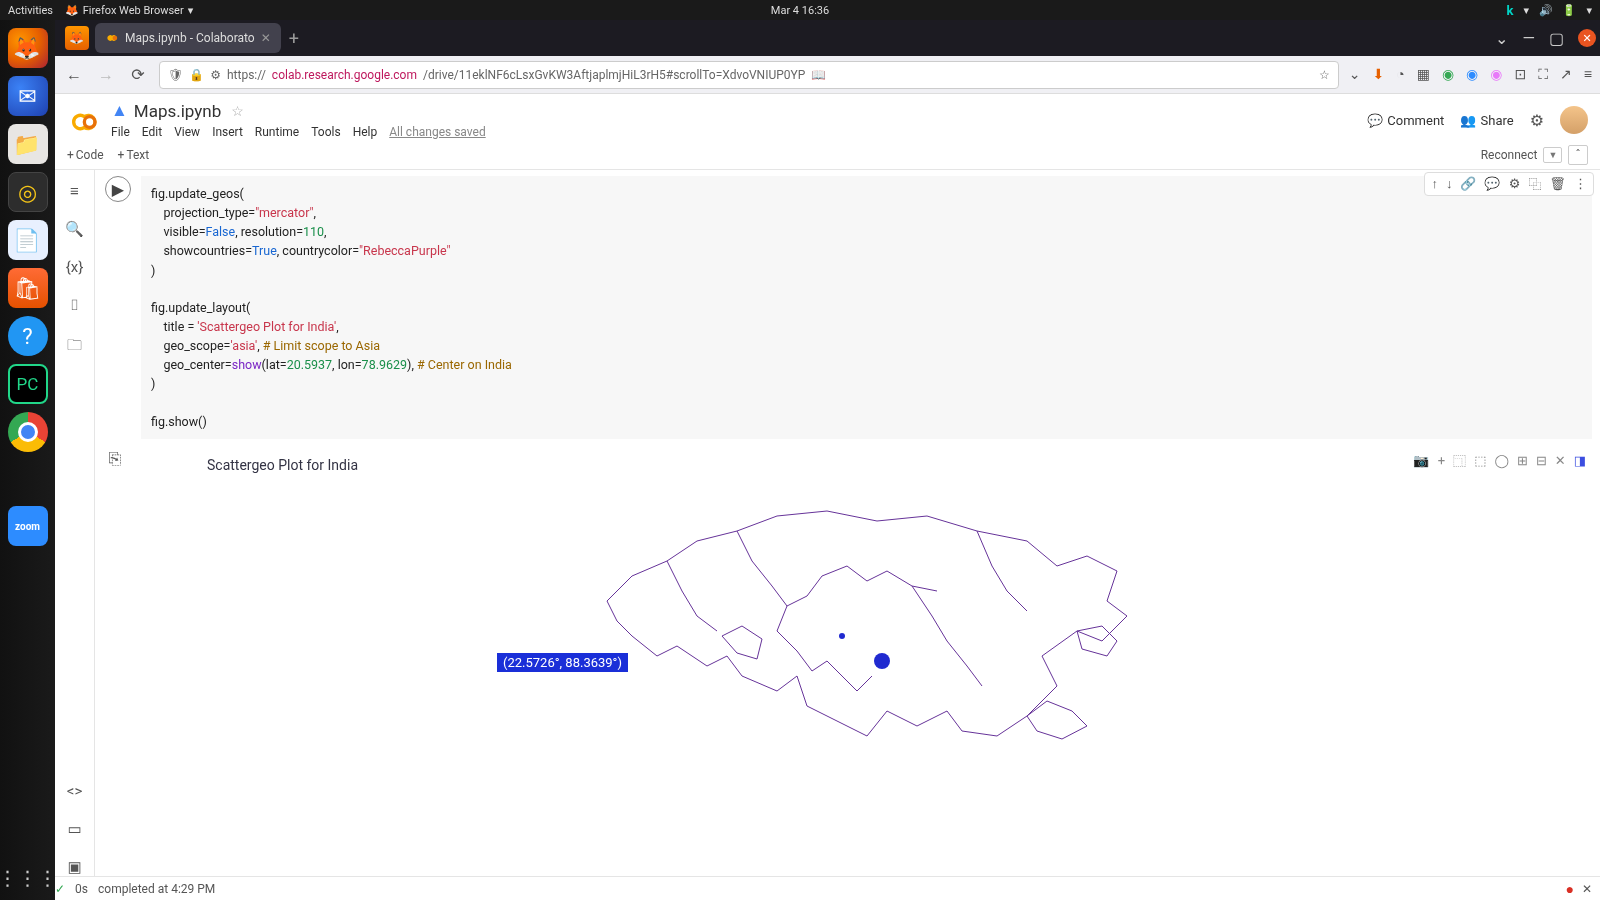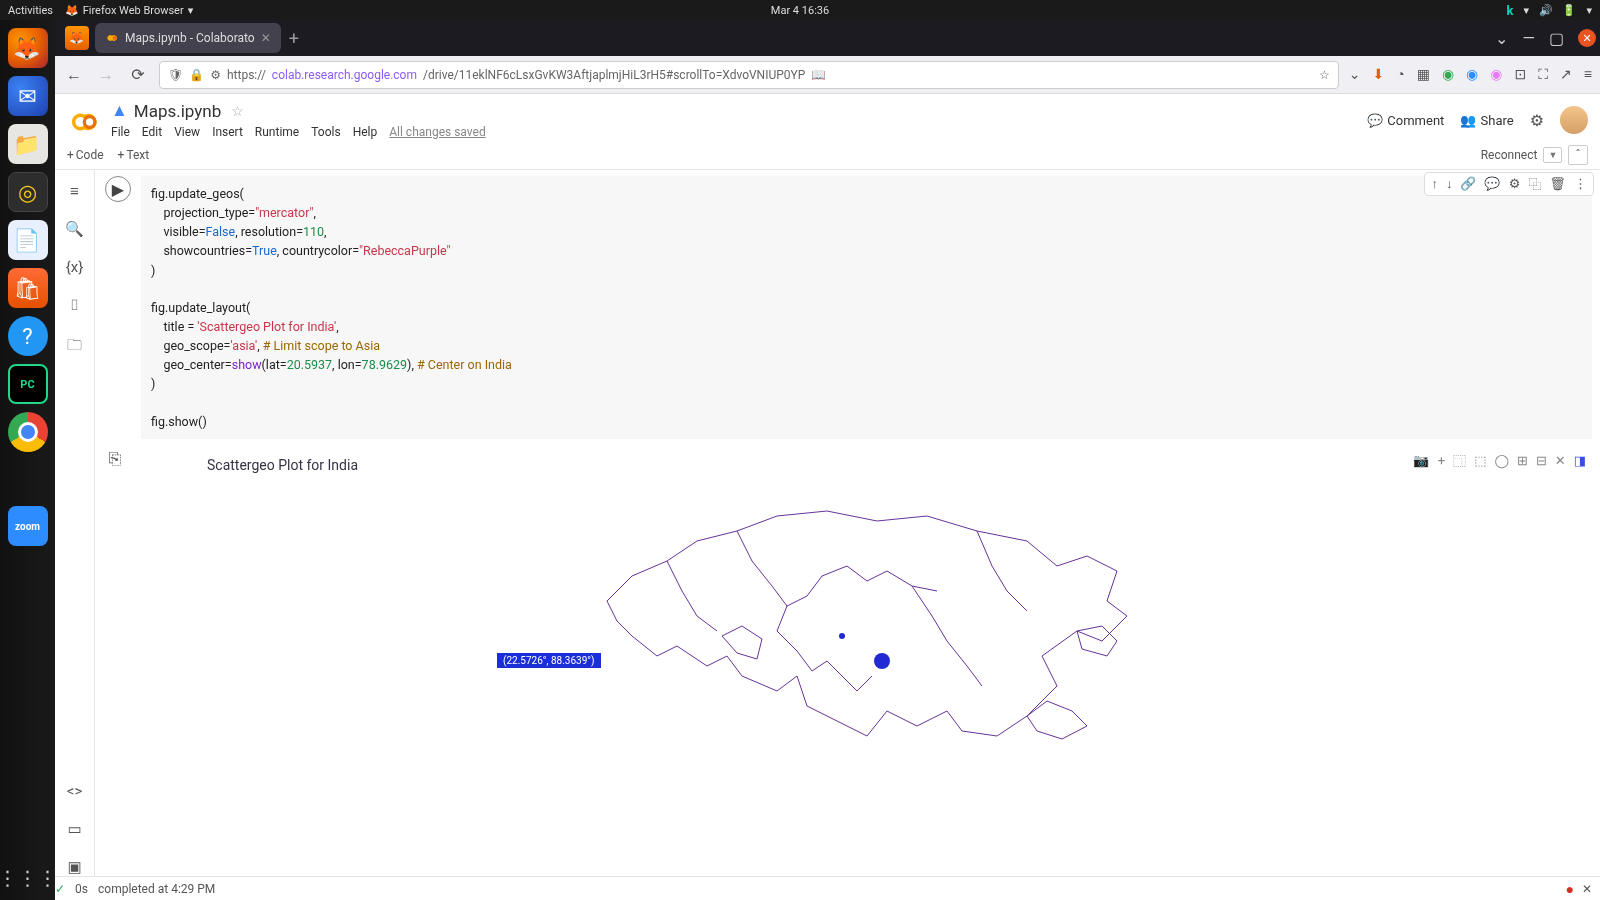--- a/index.html
+++ b/index.html
@@ -17,21 +17,21 @@
 .dock { position: absolute; top: 20px; left: 0; width: 55px; height: 880px; background: linear-gradient(to right, #111, #1a1a1a); display: flex; flex-direction: column; align-items: center; padding-top: 8px; gap: 8px; z-index: 50; }
 .dock-icon { width: 40px; height: 40px; border-radius: 8px; display: flex; align-items: center; justify-content: center; font-size: 22px; cursor: pointer; }
 .dock-apps { margin-top: auto; margin-bottom: 10px; color: #ccc; font-size: 20px; }
 .dock-icon.firefox { background: radial-gradient(circle at 30% 30%, #ff9500, #e66000, #a23); color: #fff; }
 .dock-icon.thunderbird { background: radial-gradient(circle at 30% 30%, #3b82f6, #1e40af); color: #fff; }
 .dock-icon.files { background: #e8e6e3; color: #444; }
 .dock-icon.rhythm { background: #2d2d2d; border: 1px solid #444; color: #f5c518; }
 .dock-icon.writer { background: #e8f0fe; color: #1a73e8; }
 .dock-icon.software { background: linear-gradient(#ff6b35, #e55100); color: #fff; }
 .dock-icon.help { background: #2196f3; color: #fff; border-radius: 50%; }
-.dock-icon.pycharm { background: #000; color: #21d789; font-size: 11px; font-weight: bold; border: 2px solid #21d789; }
+.dock-icon.pycharm { background: #000; color: #21d789; font-size: 17px; font-weight: normal; border: 2px solid #21d789; }
 .dock-icon.chrome { background: conic-gradient(#ea4335 0 120deg, #fbbc05 120deg 240deg, #34a853 240deg); border-radius: 50%; position: relative; }
 .dock-icon.chrome::after { content: ''; position: absolute; inset: 10px; background: #4285f4; border-radius: 50%; border: 3px solid #fff; }
 .dock-icon.zoom { background: #2d8cff; color: #fff; font-size: 10px; font-weight: bold; margin-top: 46px; }
 
 
 .firefox-window { position: absolute; top: 20px; left: 55px; right: 0; bottom: 0; background: #f7f7f7; display: flex; flex-direction: column; }
 .ff-tabbar { height: 36px; background: #1c1b22; display: flex; align-items: center; padding: 0 4px; }
 .ff-small-ff { width: 24px; height: 24px; margin: 0 6px; border-radius: 4px; display: flex; align-items: center; justify-content: center; background: linear-gradient(#ff9500, #e66000); font-size: 12px; color: #fff; }
 .ff-tab { height: 30px; background: #42414d; border-radius: 6px; display: flex; align-items: center; padding: 0 10px; color: #ddd; font-size: 12px; gap: 6px; min-width: 150px; }
 .ff-tab .co { width: 14px; height: 14px; }
@@ -39,21 +39,21 @@
 .ff-newtab { color: #999; margin-left: 8px; font-size: 18px; cursor: pointer; }
 .ff-win-controls { margin-left: auto; display: flex; gap: 14px; align-items: center; color: #ccc; }
 .ff-win-controls span { cursor: pointer; }
 .ff-win-controls .chev { font-size: 16px; }
 .ff-win-controls .close-btn { background: #e95420; color: #fff; width: 18px; height: 18px; border-radius: 50%; display: flex; align-items: center; justify-content: center; font-size: 11px; }
 
 .ff-toolbar { height: 38px; background: #f0f0f4; display: flex; align-items: center; padding: 0 8px; gap: 10px; border-bottom: 1px solid #ddd; }
 .ff-toolbar .nav-btn { color: #555; font-size: 16px; cursor: pointer; width: 22px; text-align: center; }
 .ff-toolbar .nav-btn.disabled { color: #bbb; cursor: default; }
 .ff-urlbar { flex: 1; height: 28px; background: #fff; border: 1px solid #ccc; border-radius: 4px; display: flex; align-items: center; padding: 0 8px; font-size: 12px; color: #666; gap: 6px; }
-.ff-urlbar .domain { color: #8b5cf6; }
+.ff-urlbar .domain { color: #be185d; }
 .ff-urlbar .star { margin-left: auto; }
 .ff-icons-right { display: flex; gap: 12px; color: #555; font-size: 14px; }
 .ff-icons-right span { cursor: pointer; }
 
 
 .colab { flex: 1; display: flex; flex-direction: column; background: #fff; overflow: hidden; }
 .colab-header { display: flex; align-items: flex-start; padding: 6px 12px 0 12px; gap: 12px; }
 .colab-logo { width: 32px; height: 32px; margin-top: 6px; }
 .colab-logo svg { width: 100%; height: 100%; }
 .colab-title-area { flex: 1; }
@@ -96,21 +96,21 @@
 
 .output { position: relative; padding: 4px 8px 4px 46px; }
 .output-ico { position: absolute; left: 10px; top: 4px; width: 20px; height: 20px; color: #555; cursor: pointer; display: flex; align-items: center; justify-content: center; }
 .output-area { background: #fff; padding: 8px 16px 30px 16px; position: relative; }
 .plot-title { font-size: 14px; color: #334; margin-bottom: 8px; margin-left: 50px; }
 .plotly-toolbar { position: absolute; top: 4px; right: 6px; display: flex; gap: 8px; color: #888; font-size: 13px; }
 .plotly-toolbar span { cursor: pointer; }
 .map-container { position: relative; width: 100%; height: 290px; display: flex; justify-content: center; }
 .map-svg { stroke: #663399; stroke-width: 1; fill: none; }
 .data-point { fill: #202ad0; }
-.tooltip { position: absolute; background: #1a2fd8; color: #fff; font-size: 10px; padding: 2px 6px; white-space: nowrap; }
+.tooltip { position: absolute; background: #1a2fd8; color: #fff; font-size: 13px; padding: 2px 6px; white-space: nowrap; }
 
 .statusbar { height: 24px; border-top: 1px solid #e5e5e5; display: flex; align-items: center; justify-content: center; font-size: 12px; color: #555; gap: 10px; }
 .statusbar .check { color: #34a853; }
 .statusbar .rec { margin-left: auto; margin-right: 8px; display: flex; align-items: center; gap: 8px; }
 .statusbar .rec .dot { color: #d93025; font-size: 14px; }
 .statusbar .rec .x { cursor: pointer; }
 
 </style>
 </head>
 <body>

